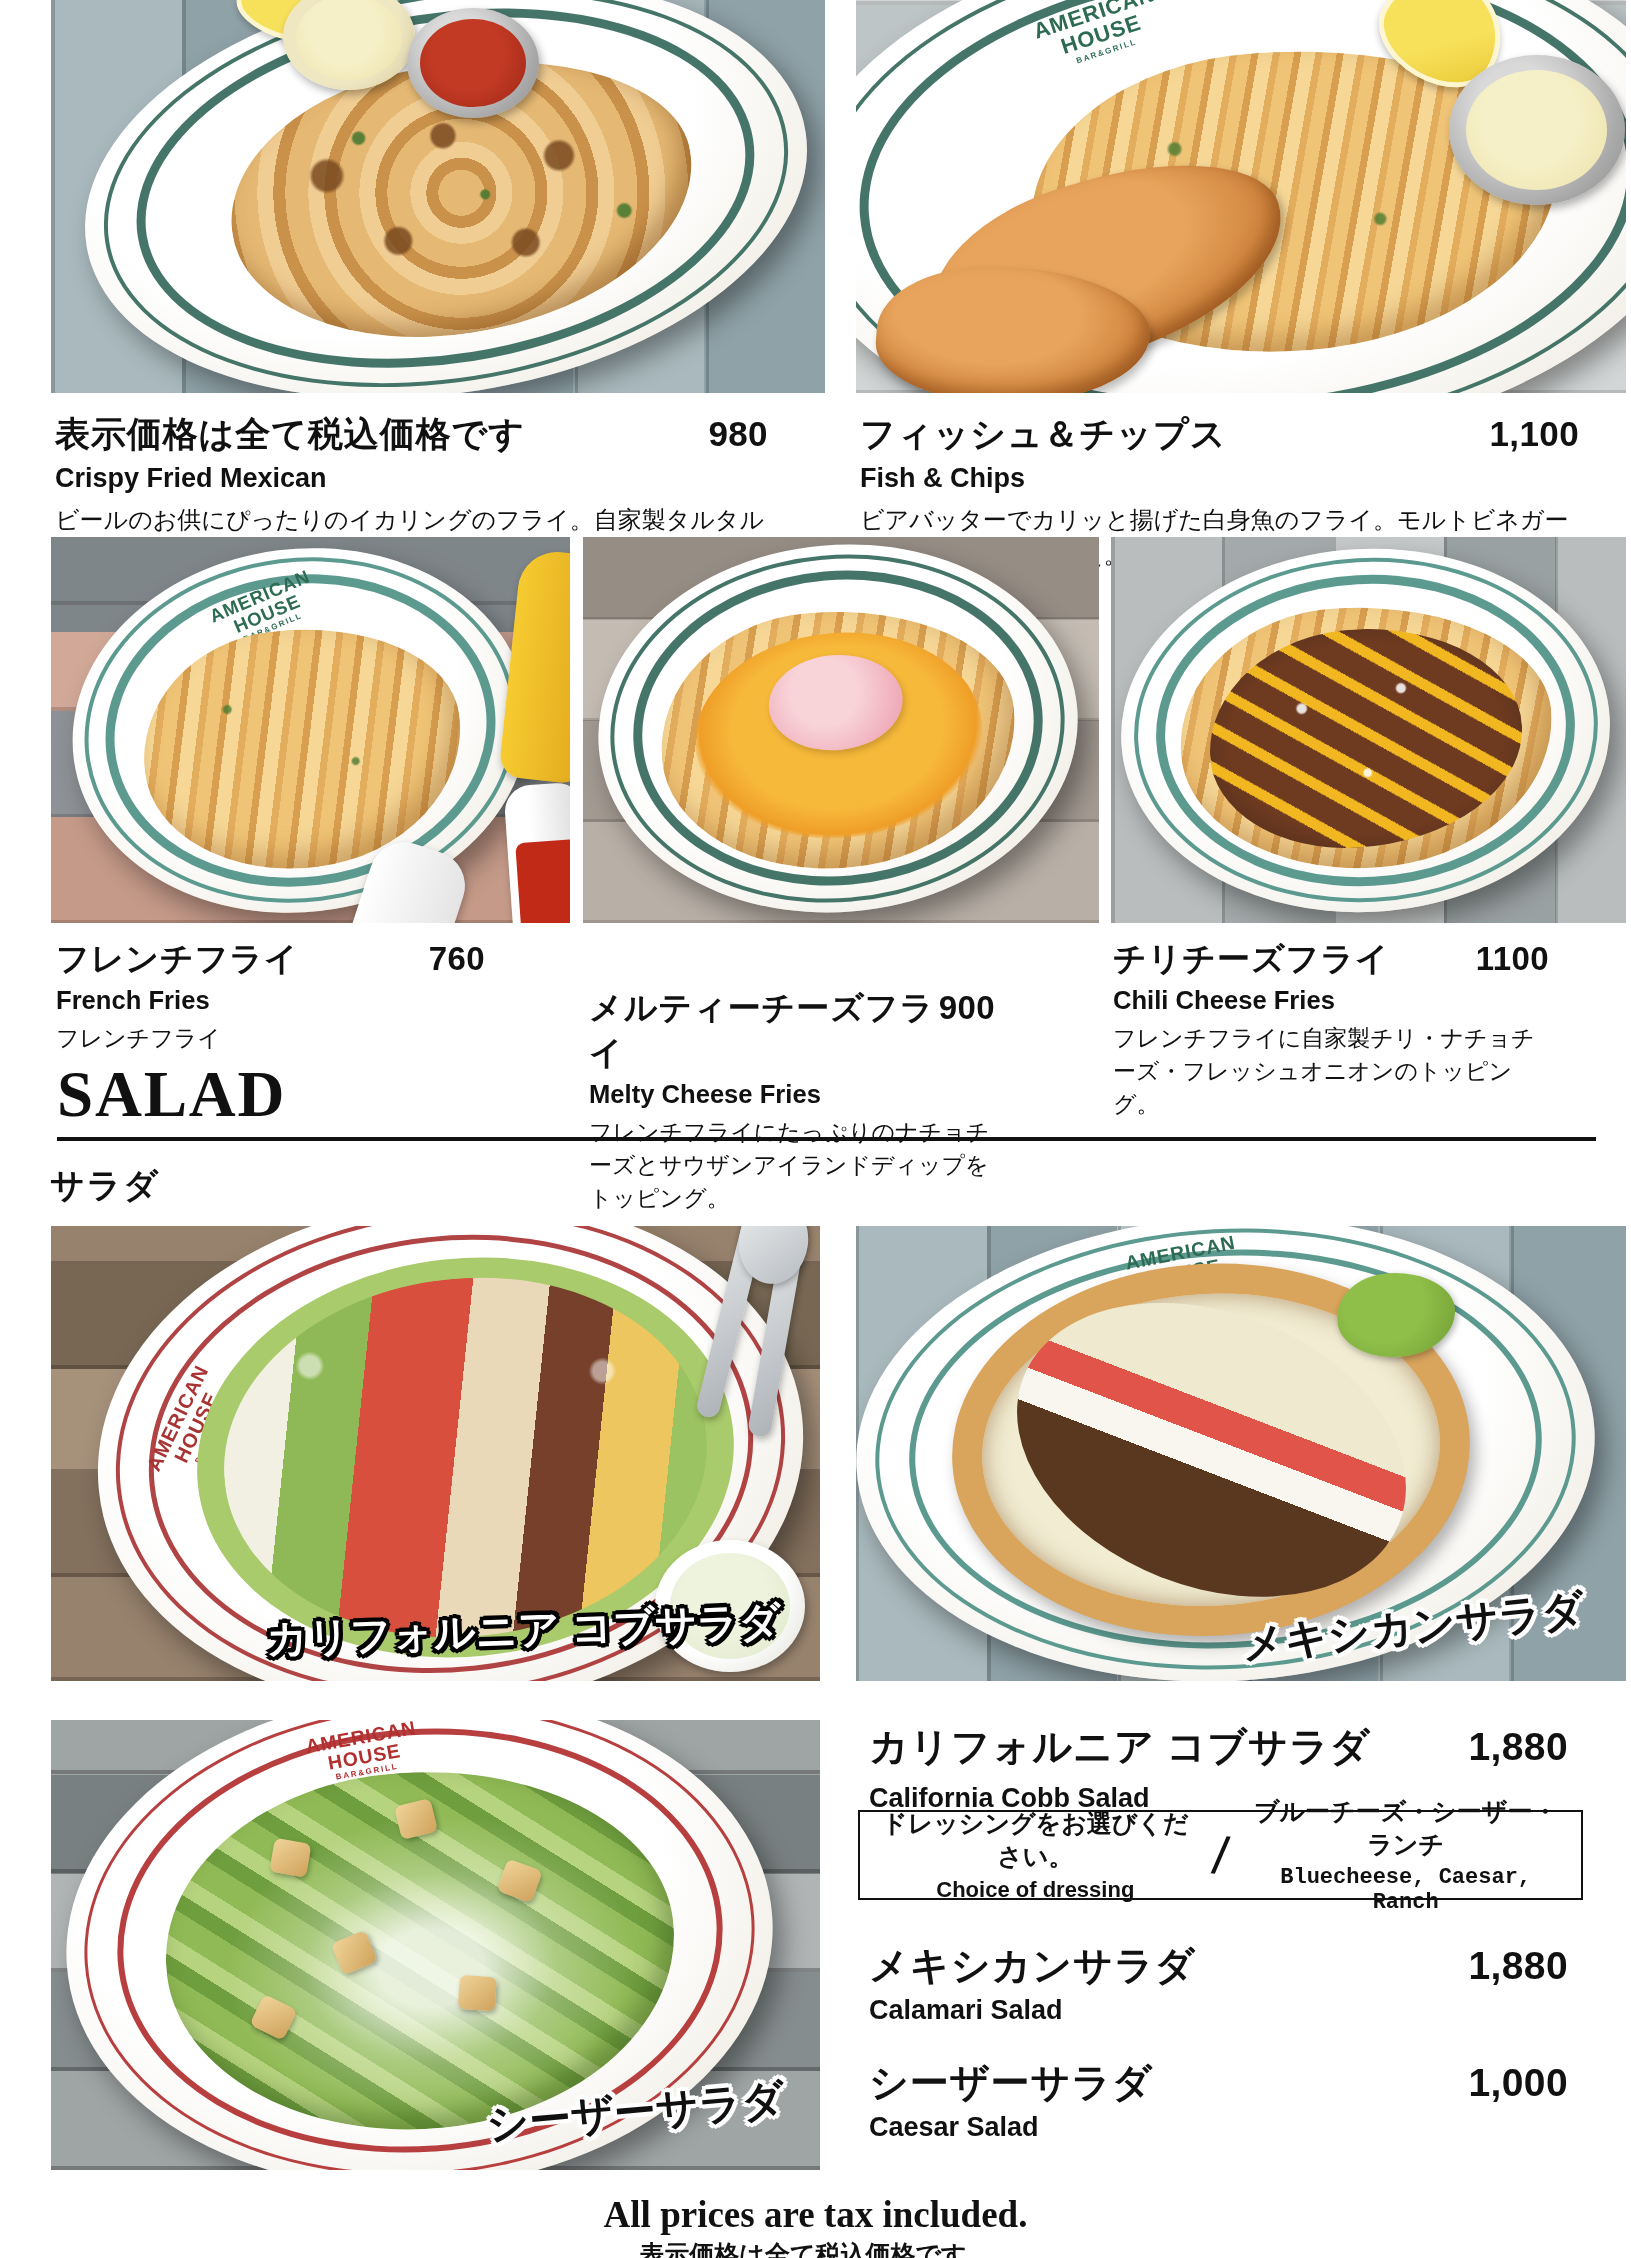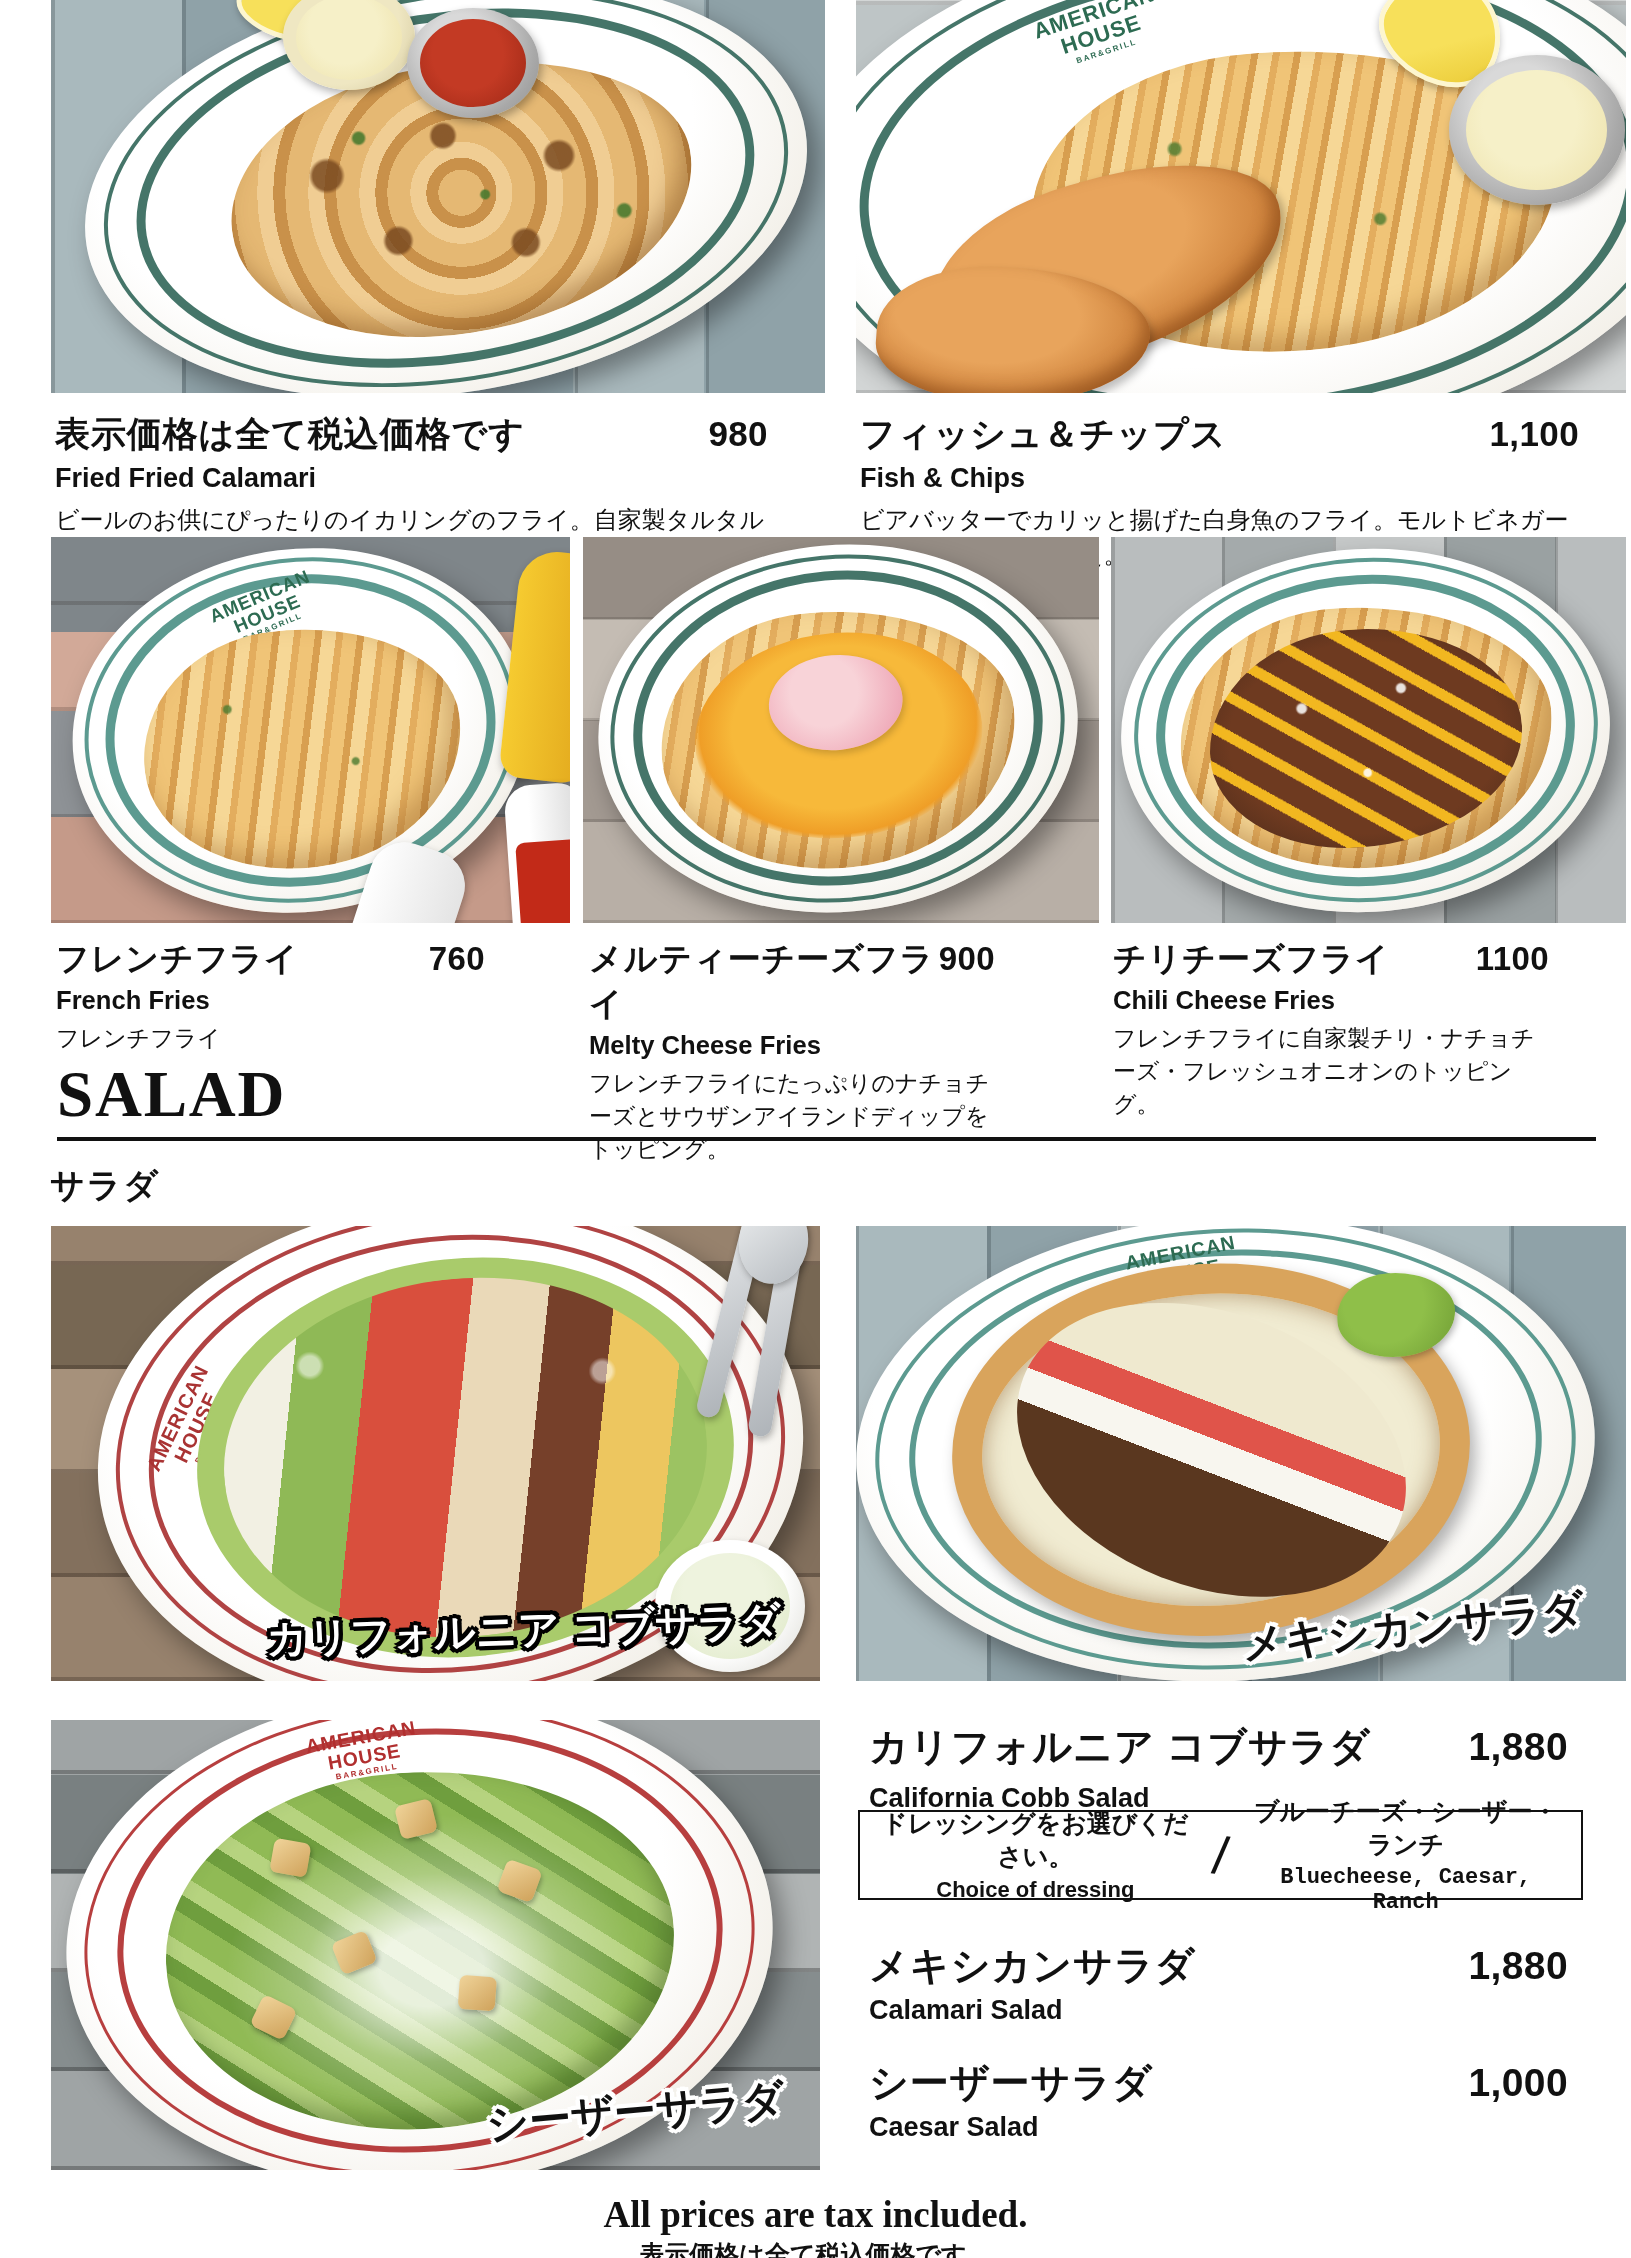--- a/index.html
+++ b/index.html
@@ -182,21 +182,21 @@
     <div class="cup-metal" style="left:77%;top:14%;width:176px;height:150px;">
       <div class="cup-fill fill-tartar"></div>
     </div>
   </div>
 
   <div class="item-block" style="left:55px;top:411px;width:713px;">
     <div class="title-row">
       <span class="jp-title">表示価格は全て税込価格です</span>
       <span class="price">980</span>
     </div>
-    <div class="en-title">Fried Fried Calamari</div>
+    <div class="en-title">Crispy Fried Mexican</div>
     <div class="desc">ビールのお供にぴったりのイカリングのフライ。自家製タルタルとマリナラソース添え。</div>
   </div>
 
   <div class="item-block" style="left:860px;top:411px;width:719px;">
     <div class="title-row">
       <span class="jp-title">フィッシュ＆チップス</span>
       <span class="price">1,100</span>
     </div>
     <div class="en-title">Fish &amp; Chips</div>
     <div class="desc">ビアバッターでカリッと揚げた白身魚のフライ。モルトビネガーと自家製タルタル添え。</div>
@@ -242,21 +242,21 @@
 
   <div class="item-block small" style="left:56px;top:937px;width:429px;">
     <div class="title-row">
       <span class="jp-title">フレンチフライ</span>
       <span class="price">760</span>
     </div>
     <div class="en-title">French Fries</div>
     <div class="desc">フレンチフライ</div>
   </div>
 
-  <div class="item-block small" style="left:589px;top:937px;width:406px;">
+  <div class="item-block small" style="left:589px;top:986px;width:406px;">
     <div class="title-row">
       <span class="jp-title">メルティーチーズフライ</span>
       <span class="price">900</span>
     </div>
     <div class="en-title">Melty Cheese Fries</div>
     <div class="desc">フレンチフライにたっぷりのナチョチーズとサウザンアイランドディップをトッピング。</div>
   </div>
 
   <div class="item-block small" style="left:1113px;top:937px;width:436px;">
     <div class="title-row">

